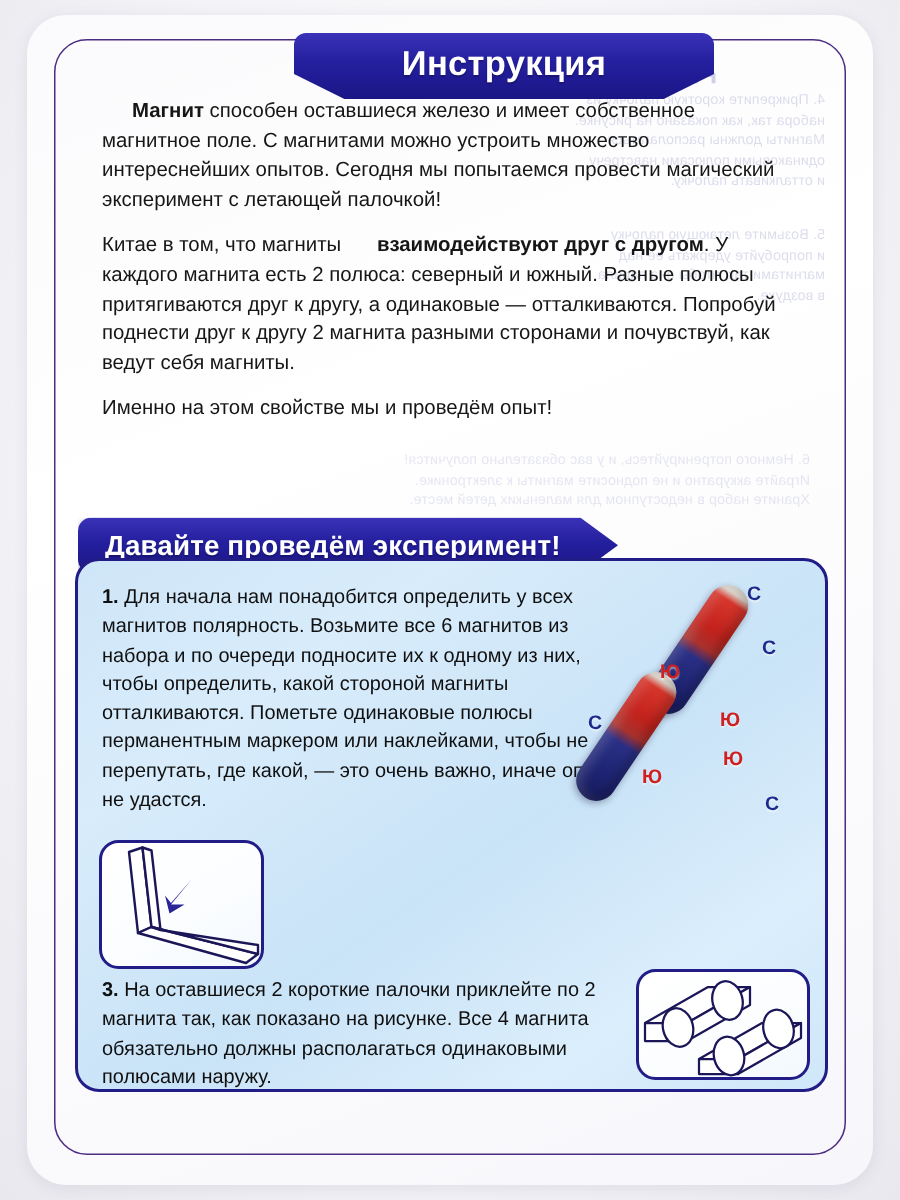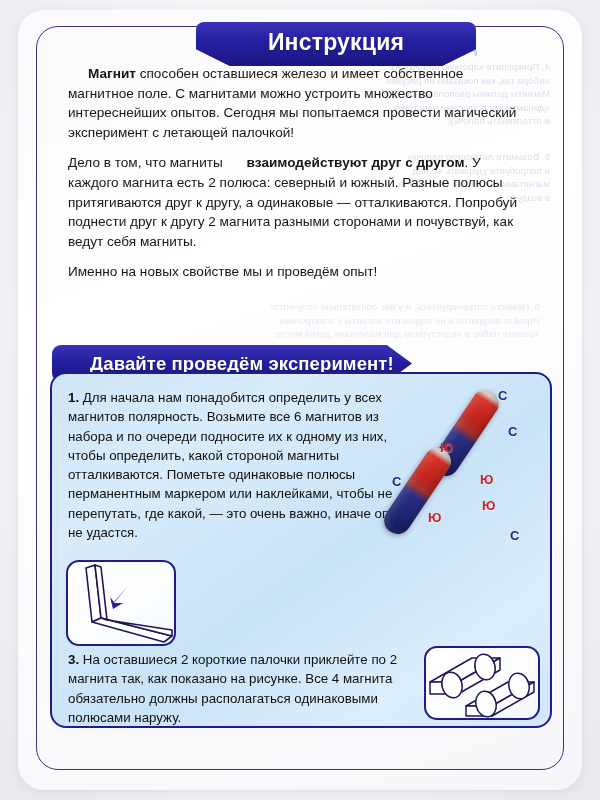--- a/index.html
+++ b/index.html
@@ -114,21 +114,20 @@
     height: 37px;
     border-radius: 9px 6px 6px 9px;
     clip-path: polygon(0 0, 93% 0, 100% 50%, 93% 100%, 0 100%);
     padding-left: 18px;
     box-sizing: border-box;
   }
   .banner-exp span {
     font-size: 18.5px;
     text-shadow: 0 1px 1px rgba(0,0,0,0.25);
     letter-spacing: 0.1px;
-    margin-left: 20px;
   }
 
   
   .intro {
     position: absolute;
     left: 52px;
     top: 64px;
     width: 498px;
     height: 270px;
     background: transparent;
@@ -265,24 +264,24 @@
   <div class="banner-top-inner"></div>
   <div class="banner-top-label">Инструкция</div>
 
   <div class="intro">
 
     <p>
       <b>Магнит</b><span> способен оставшиеся железо и имеет собственное магнитное поле. С магнитами можно устроить множество интереснейших опытов. Сегодня мы попытаемся провести магический эксперимент с летающей палочкой!</span>
     </p>
 
     <p>
-      <span>Дело в том, что магниты </span><b>взаимодействуют друг с другом</b><span>. У каждого магнита есть 2 полюса: северный и южный. Разные полюсы притягиваются друг к другу, а одинаковые — отталкиваются. Попробуй поднести друг к другу 2 магнита разными сторонами и почувствуй, как ведут себя магниты.</span>
+      <span>Китае в том, что магниты </span><b>взаимодействуют друг с другом</b><span>. У каждого магнита есть 2 полюса: северный и южный. Разные полюсы притягиваются друг к другу, а одинаковые — отталкиваются. Попробуй поднести друг к другу 2 магнита разными сторонами и почувствуй, как ведут себя магниты.</span>
     </p>
 
-    <p>Именно на новых свойстве мы и проведём опыт!</p>
+    <p>Именно на этом свойстве мы и проведём опыт!</p>
   </div>
 
   <div class="banner banner-exp">
     <span>Давайте проведём эксперимент!</span>
   </div>
 
   <div class="exp-panel">
     <div class="exp-inner">
 
       <div class="step step1">

